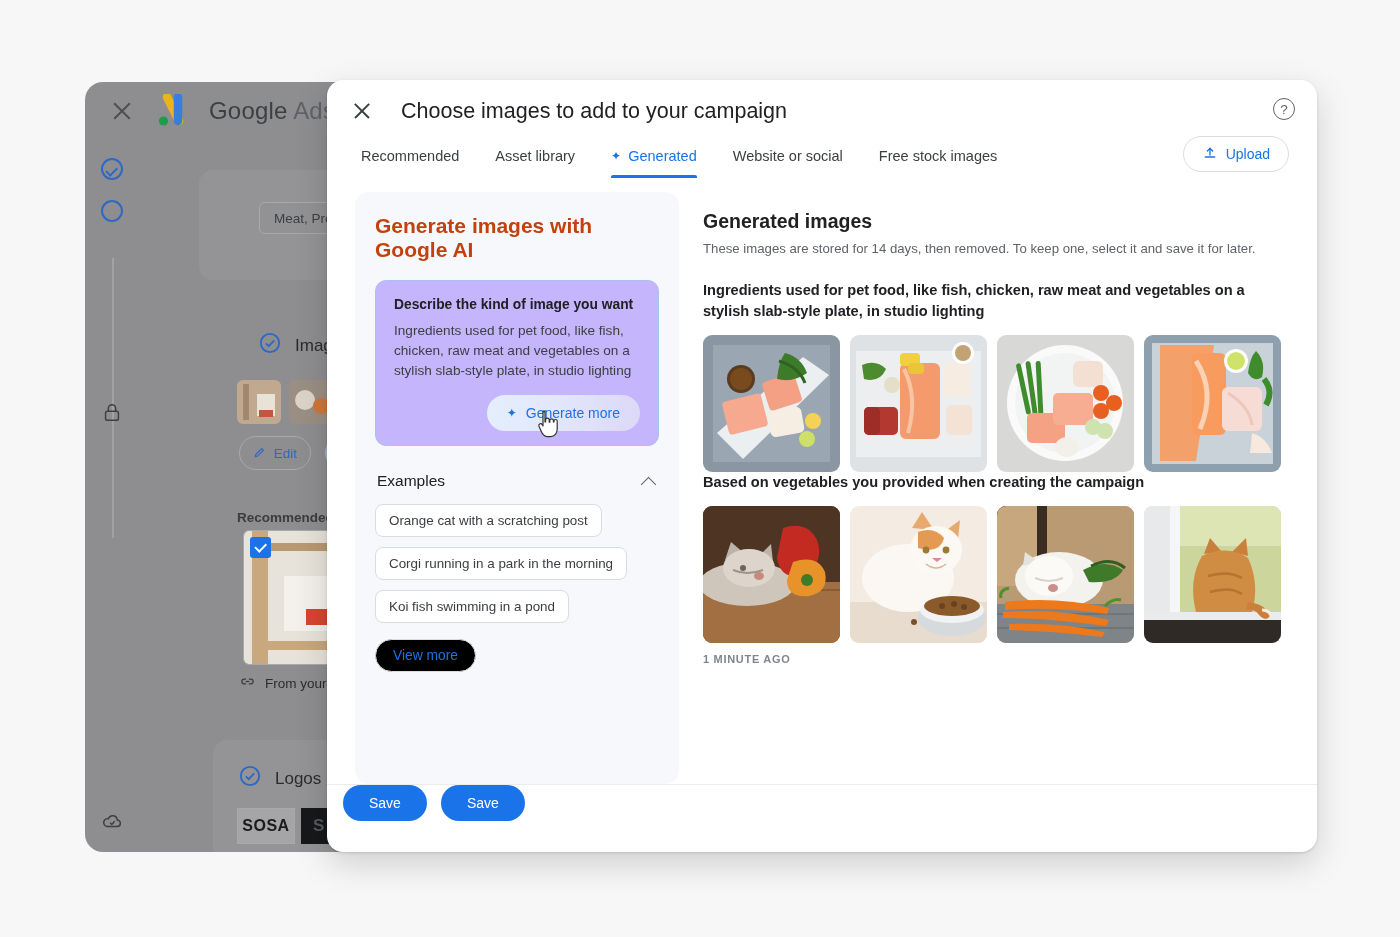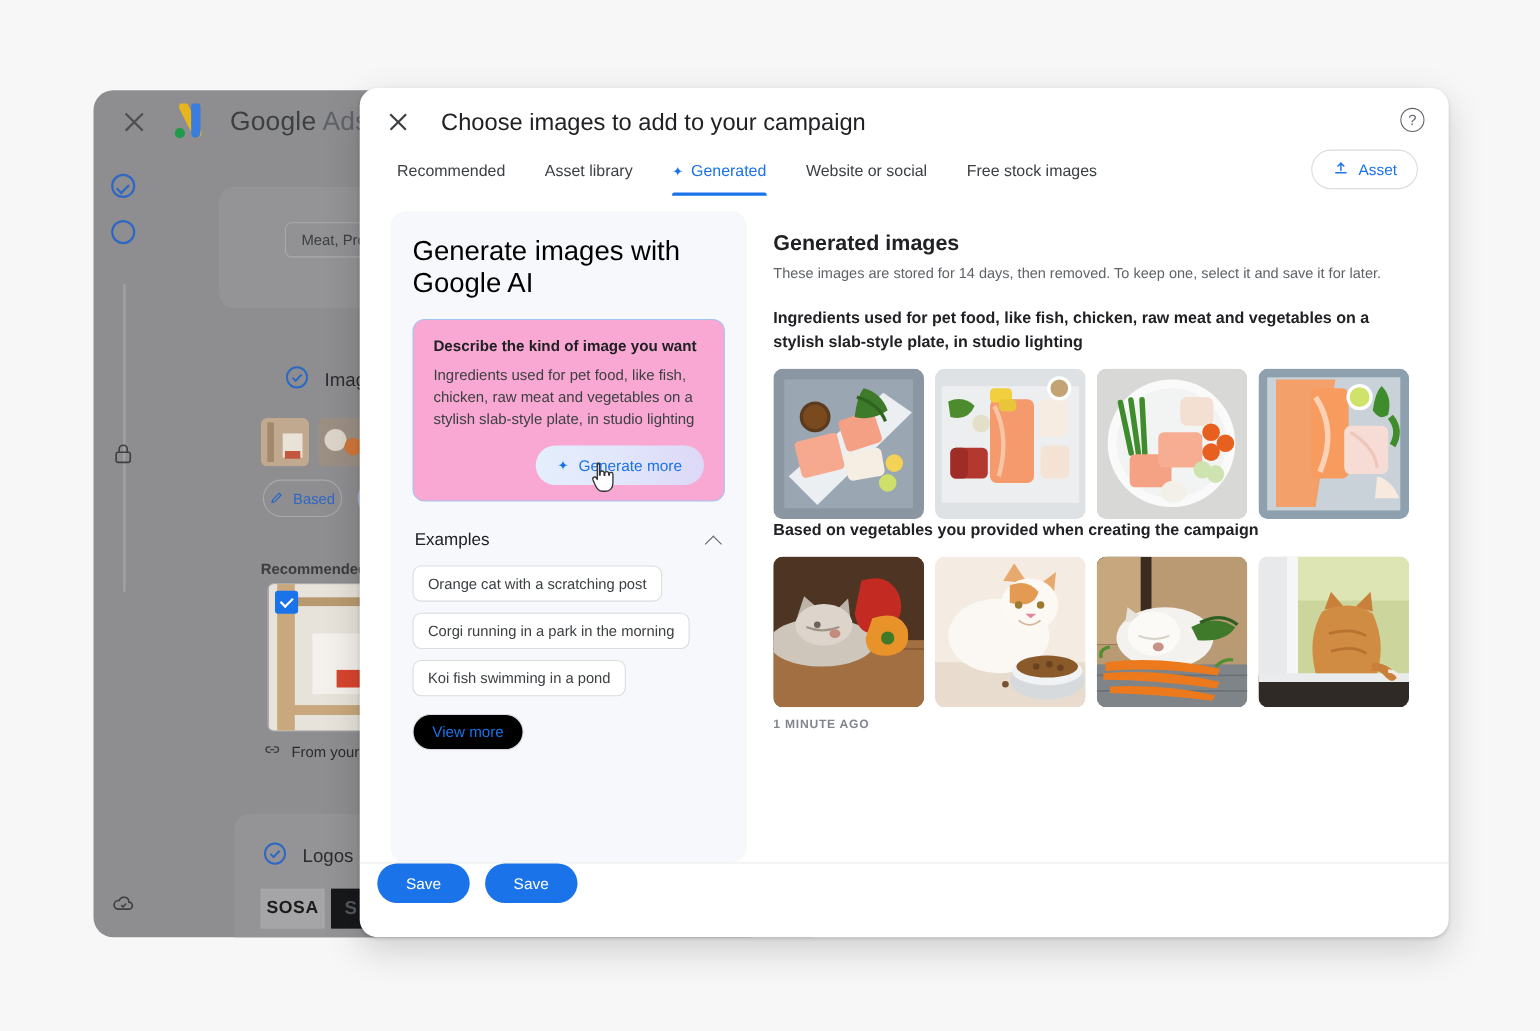--- a/index.html
+++ b/index.html
@@ -172,24 +172,24 @@
     display: flex; padding: 0 28px;
   }
 
   
   #gen-panel {
     width: 324px; flex: 0 0 324px;
     background: #f7f8fc; border-radius: 14px;
     padding: 22px 20px;
   }
   #gen-panel h2 {
-    margin: 0 0 18px 0; font-size: 25px; font-weight: 400; color: #000000;
+    margin: 0 0 18px 0; font-size: 21px; font-weight: 700; color: #c2410c;
   }
   #prompt-card {
-    background: #f9a8d4; border: 1px solid #a6c2f0; border-radius: 11px;
+    background: #c4b5fd; border: 1px solid #a6c2f0; border-radius: 11px;
     padding: 16px 18px 14px 18px;
   }
   #prompt-label {
     font-size: 13.8px; font-weight: 700; color: #202124; margin-bottom: 9px;
   }
   #prompt-text {
     font-size: 13.6px; line-height: 1.48; color: #3c4043;
   }
   #gen-more-row { display: flex; justify-content: flex-end; margin-top: 14px; }
   #gen-more-btn {
@@ -358,21 +358,21 @@
           <rect width="44" height="44" fill="#a9a39a"></rect>
         </svg>
     </div>
 
     <div class="bg-btn outline" style="left:96px; top:296px; width:72px;">
       <span>
         <svg viewBox="0 0 24 24" width="14" height="14" fill="none" stroke="#2f68c4" stroke-width="2">
             <path d="M4 20l4-1 10-10-3-3L5 16l-1 4z"></path>
           </svg>
       </span>
-      <span>Based</span>
+      <span>Edit</span>
     </div>
     <div class="bg-btn tonal" style="left:182px; top:296px; width:94px;">
       <span>✦</span>
       <span>Gen</span>
     </div>
 
     <div class="bg-label" style="left:94px; top:370px;">Recommended</div>
 
     <div class="rec-img">
       <svg viewBox="0 0 135 135" width="135" height="135">
@@ -452,21 +452,21 @@
     </div>
 
     <div id="upload-btn">
       <span>
         <svg viewBox="0 0 24 24" width="16" height="16" fill="none" stroke="#1a73e8" stroke-width="2" stroke-linecap="round">
           <path d="M12 15V5"></path>
             <path d="M8 9l4-4 4 4"></path>
             <path d="M5 18h14"></path>
         </svg>
       </span>
-      <span>Asset</span>
+      <span>Upload</span>
     </div>
   </div>
 
   <div id="modal-body">
 
     <div id="gen-panel">
       <h2>Generate images with Google AI</h2>
 
       <div id="prompt-card">
         <div id="prompt-label">Describe the kind of image you want</div>

